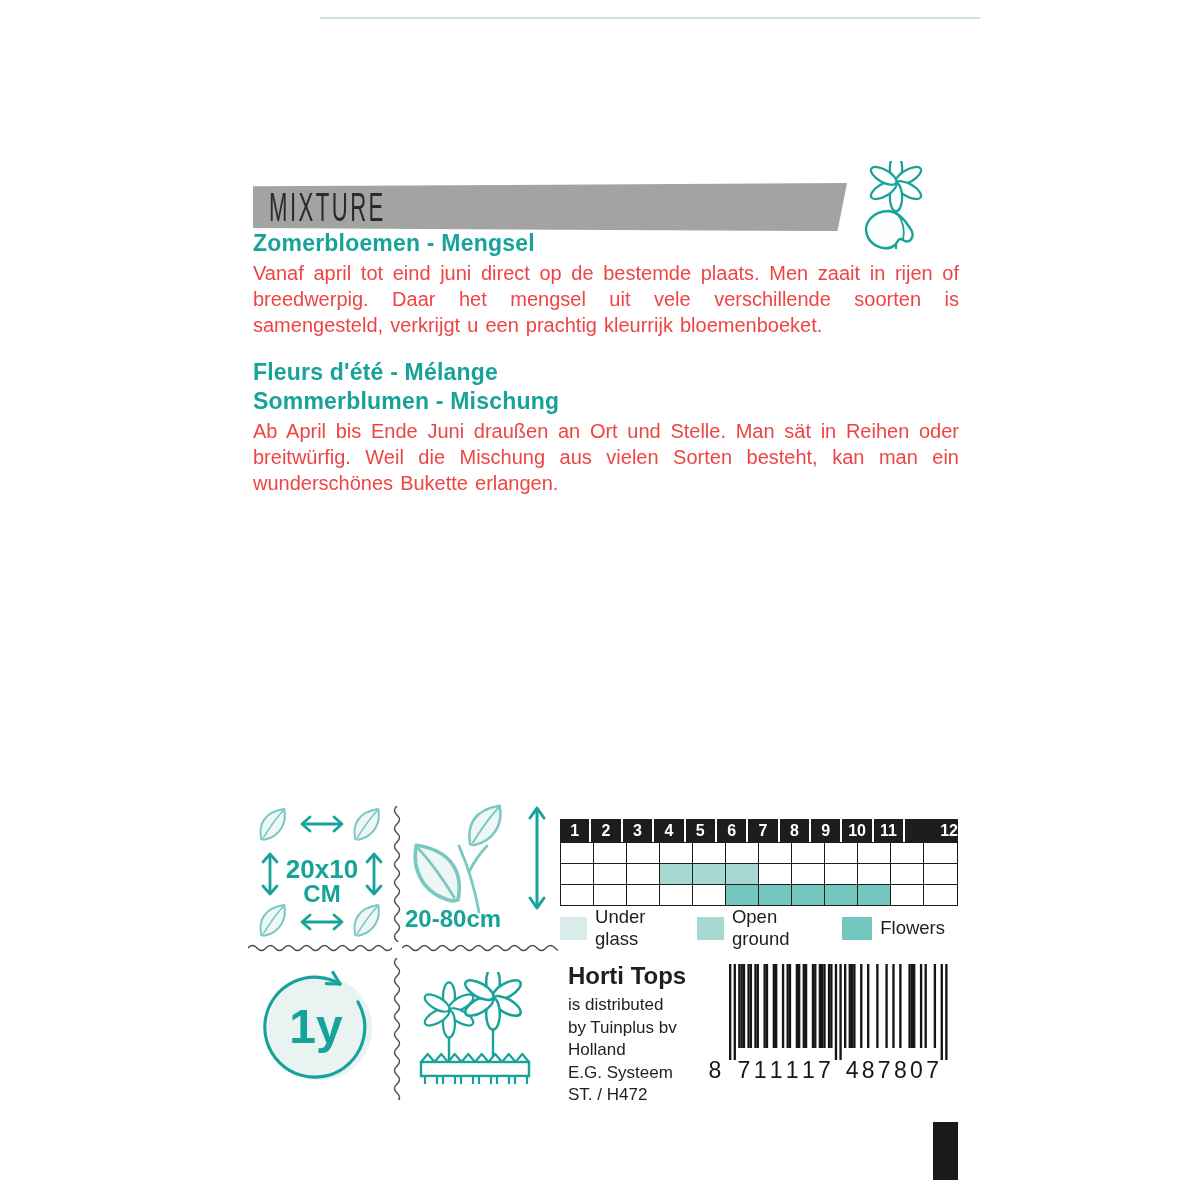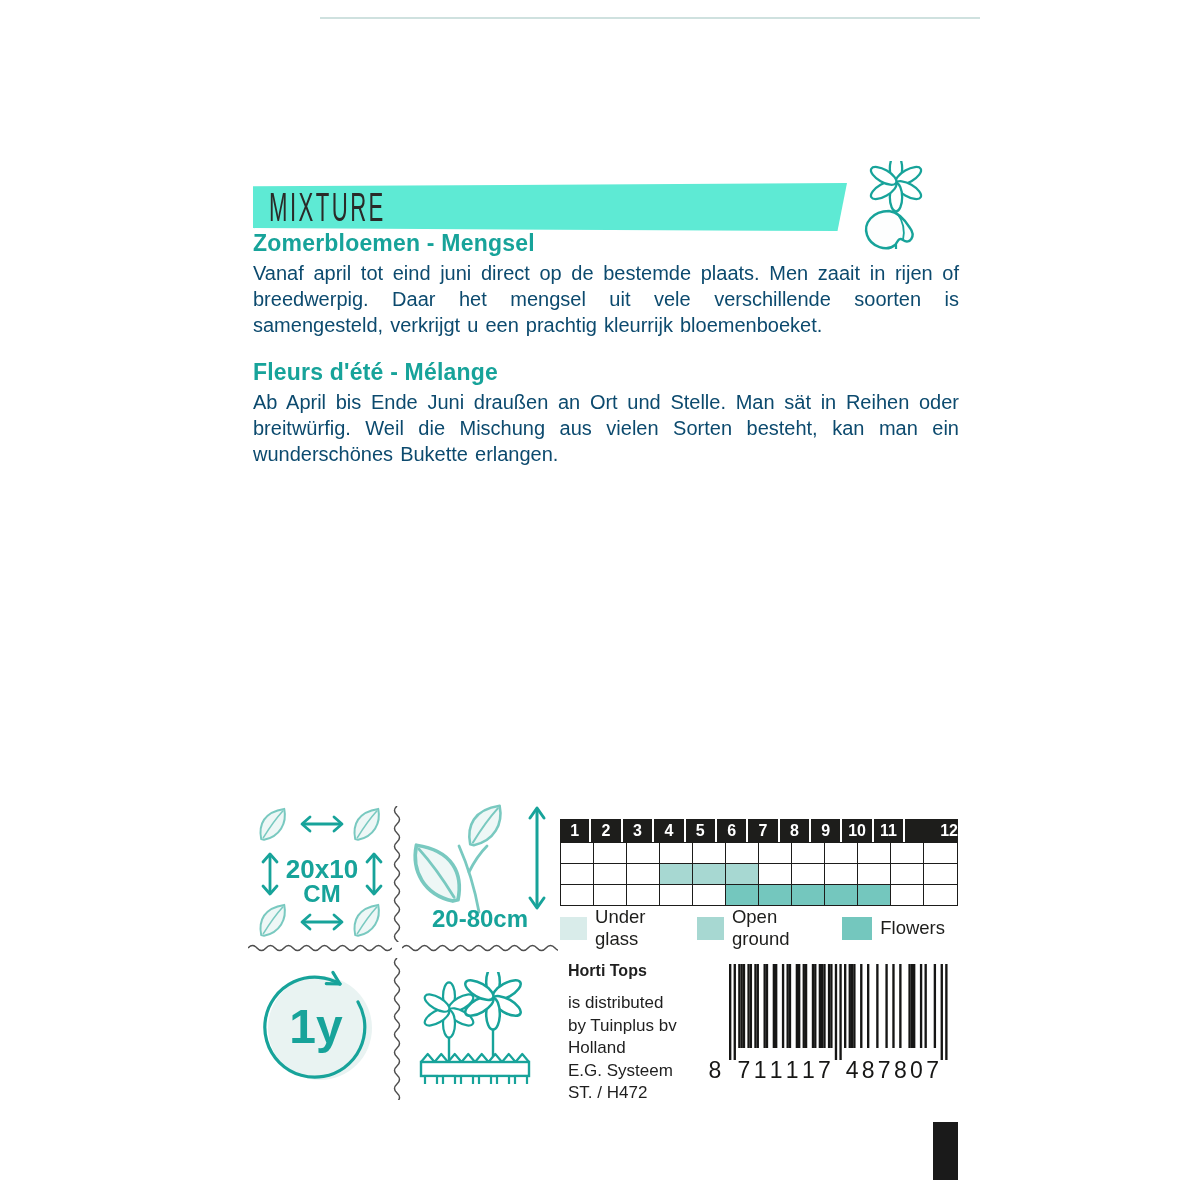--- a/index.html
+++ b/index.html
@@ -1,50 +1,50 @@
 <!DOCTYPE html>
 <html><head>
 <meta charset="utf-8">
 <style>
   html,body{margin:0;padding:0;background:#fff;}
   .page{position:relative;width:1200px;height:1200px;background:#fff;overflow:hidden;
         font-family:"Liberation Sans",sans-serif;color:#3a3a39;}
   .topline{position:absolute;left:320px;top:17px;width:660px;height:2px;background:#cfe1df;}
   .content{position:absolute;left:253px;top:183px;width:706px;}
   .banner-row{position:relative;height:48px;}
-  .banner{position:absolute;left:0;top:0;width:594px;height:48px;background:#5eead4;
+  .banner{position:absolute;left:0;top:0;width:594px;height:48px;background:#a3a3a3;
           clip-path:polygon(0 7%,100% 0,98.4% 100%,0 94%);}
   .banner-title{display:inline-block;margin-left:16px;line-height:48px;font-size:27px;
           letter-spacing:3px;color:#2a2a28;transform:scaleY(1.5) scaleX(0.82);
           transform-origin:left center;font-weight:400;}
   .seed-flower{position:absolute;left:606px;top:-22px;}
   .lang-sections{}
   .lang-section h2{margin:0 0 5px 0;font-size:23px;line-height:24px;color:#17a39a;
           letter-spacing:.2px;font-weight:bold;}
   .lang-section p{margin:0 0 22px 0;font-size:20px;line-height:26px;text-align:justify;
-          word-spacing:1.5px;color:#0c4a6e;}
+          word-spacing:1.5px;color:#ef4444;}
   .abs{position:absolute;}
-  .height-label,.icon-label{position:absolute;color:#17a39a;font-weight:bold;font-size:24px;text-align:center;}
+  .height-label,.icon-label{position:absolute;color:#17a39a;font-weight:bold;font-size:24px;}
   
   .calendar{position:absolute;left:560px;top:819px;width:398px;}
   .cal-header{display:grid;grid-template-columns:repeat(12,1fr);}
   .cal-h-cell{background:#1d1d1b;color:#fff;font-weight:bold;font-size:16px;height:23px;
           line-height:23px;text-align:center;border-right:2px solid #fff;}
   .cal-h-cell:last-child{border-right:none;padding-left:35px;}
   .cal-body{display:grid;grid-template-columns:repeat(12,1fr);border:1.5px solid #1d1d1b;}
   .cal-cell{height:20px;border-right:1.2px solid #1d1d1b;border-bottom:1.2px solid #1d1d1b;}
   .cal-cell:nth-child(12n){border-right:none;}
   .cal-cell:nth-child(n+25){border-bottom:none;}
   .cal-legend{display:flex;align-items:center;margin-top:0;}
   .cal-legend-item{display:flex;align-items:center;margin-right:13px;}
   .cal-swatch{width:30px;height:23px;margin-right:8px;}
   .cal-legend-label{font-size:18.5px;color:#1d1d1b;}
   
   .distributor{position:absolute;left:568px;top:962px;width:150px;color:#1f1f1f;}
-  .dist-name{font-weight:bold;font-size:16px;margin-bottom:12px;}
+  .dist-name{font-weight:bold;font-size:24px;margin-bottom:4px;}
   .dist-line{font-size:17px;line-height:22.5px;}
   .regmark{position:absolute;left:933px;top:1122px;width:25px;height:58px;background:#1a1a1a;}
 </style>
 </head>
 <body>
 
 <svg width="0" height="0" style="position:absolute" aria-hidden="true">
   <defs>
     <g id="leafg">
       <path d="M10 46 C6 26 14 8 42 4 C46 24 36 42 14 47 Z" fill="#eef7f6" stroke="#79c9c0" stroke-width="2.8" stroke-linejoin="round"></path>
@@ -82,20 +82,21 @@
       <section class="lang-section">
         <h2>Zomerbloemen - Mengsel</h2>
         <p>Vanaf april tot eind juni direct op de bestemde plaats. Men zaait in rijen of breedwerpig. Daar het mengsel uit vele verschillende soorten is samengesteld, verkrijgt u een prachtig kleurrijk bloemenboeket.</p>
       </section>
       <section class="lang-section">
         <h2>Fleurs d'été - Mélange</h2>
       </section>
       <section class="lang-section">
       </section>
       <section class="lang-section">
+        <h2>Sommerblumen - Mischung</h2>
         <p>Ab April bis Ende Juni draußen an Ort und Stelle. Man sät in Reihen oder breitwürfig. Weil die Mischung aus vielen Sorten besteht, kan man ein wunderschönes Bukette erlangen.</p>
       </section>
     </div>
   </div>
 
   <svg class="abs" style="left:252px;top:804px" width="140" height="140" viewBox="0 0 140 140">
     <use href="#leafg" transform="translate(2,2) scale(0.72)"></use>
     <use href="#leafg" transform="translate(96,2) scale(0.72)"></use>
     <use href="#leafg" transform="translate(2,98) scale(0.72)"></use>
     <use href="#leafg" transform="translate(96,98) scale(0.72)"></use>

